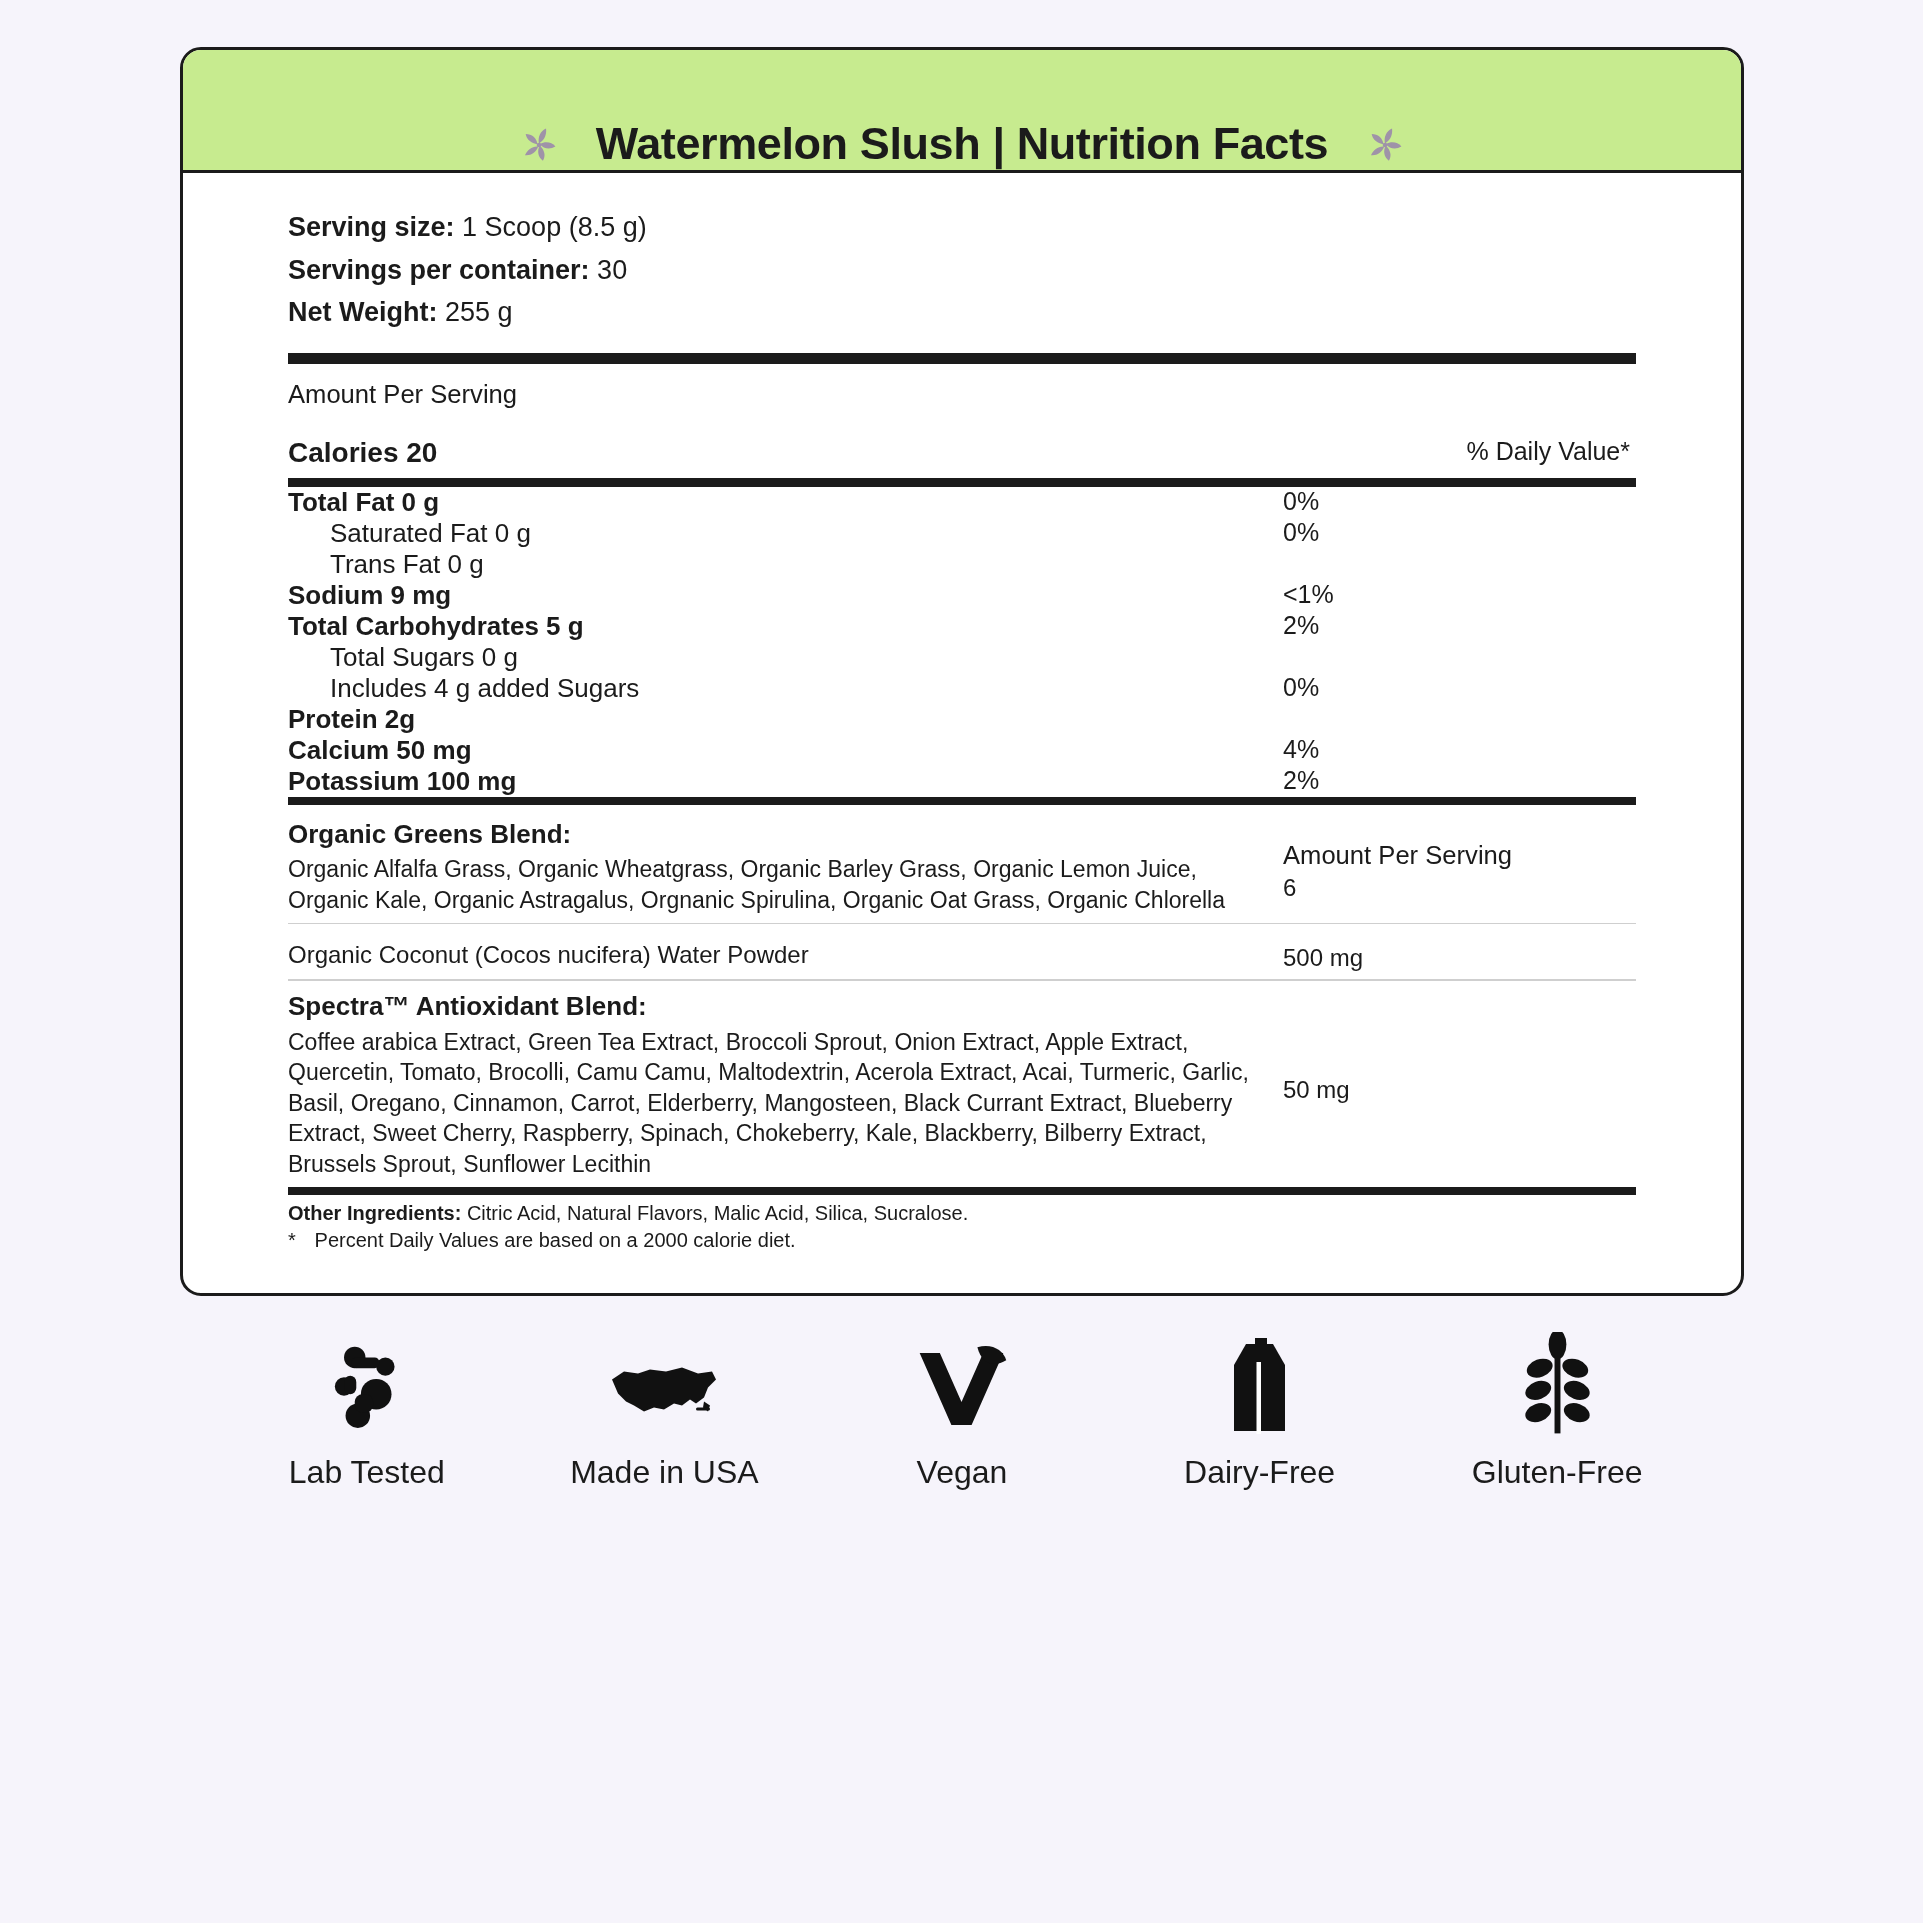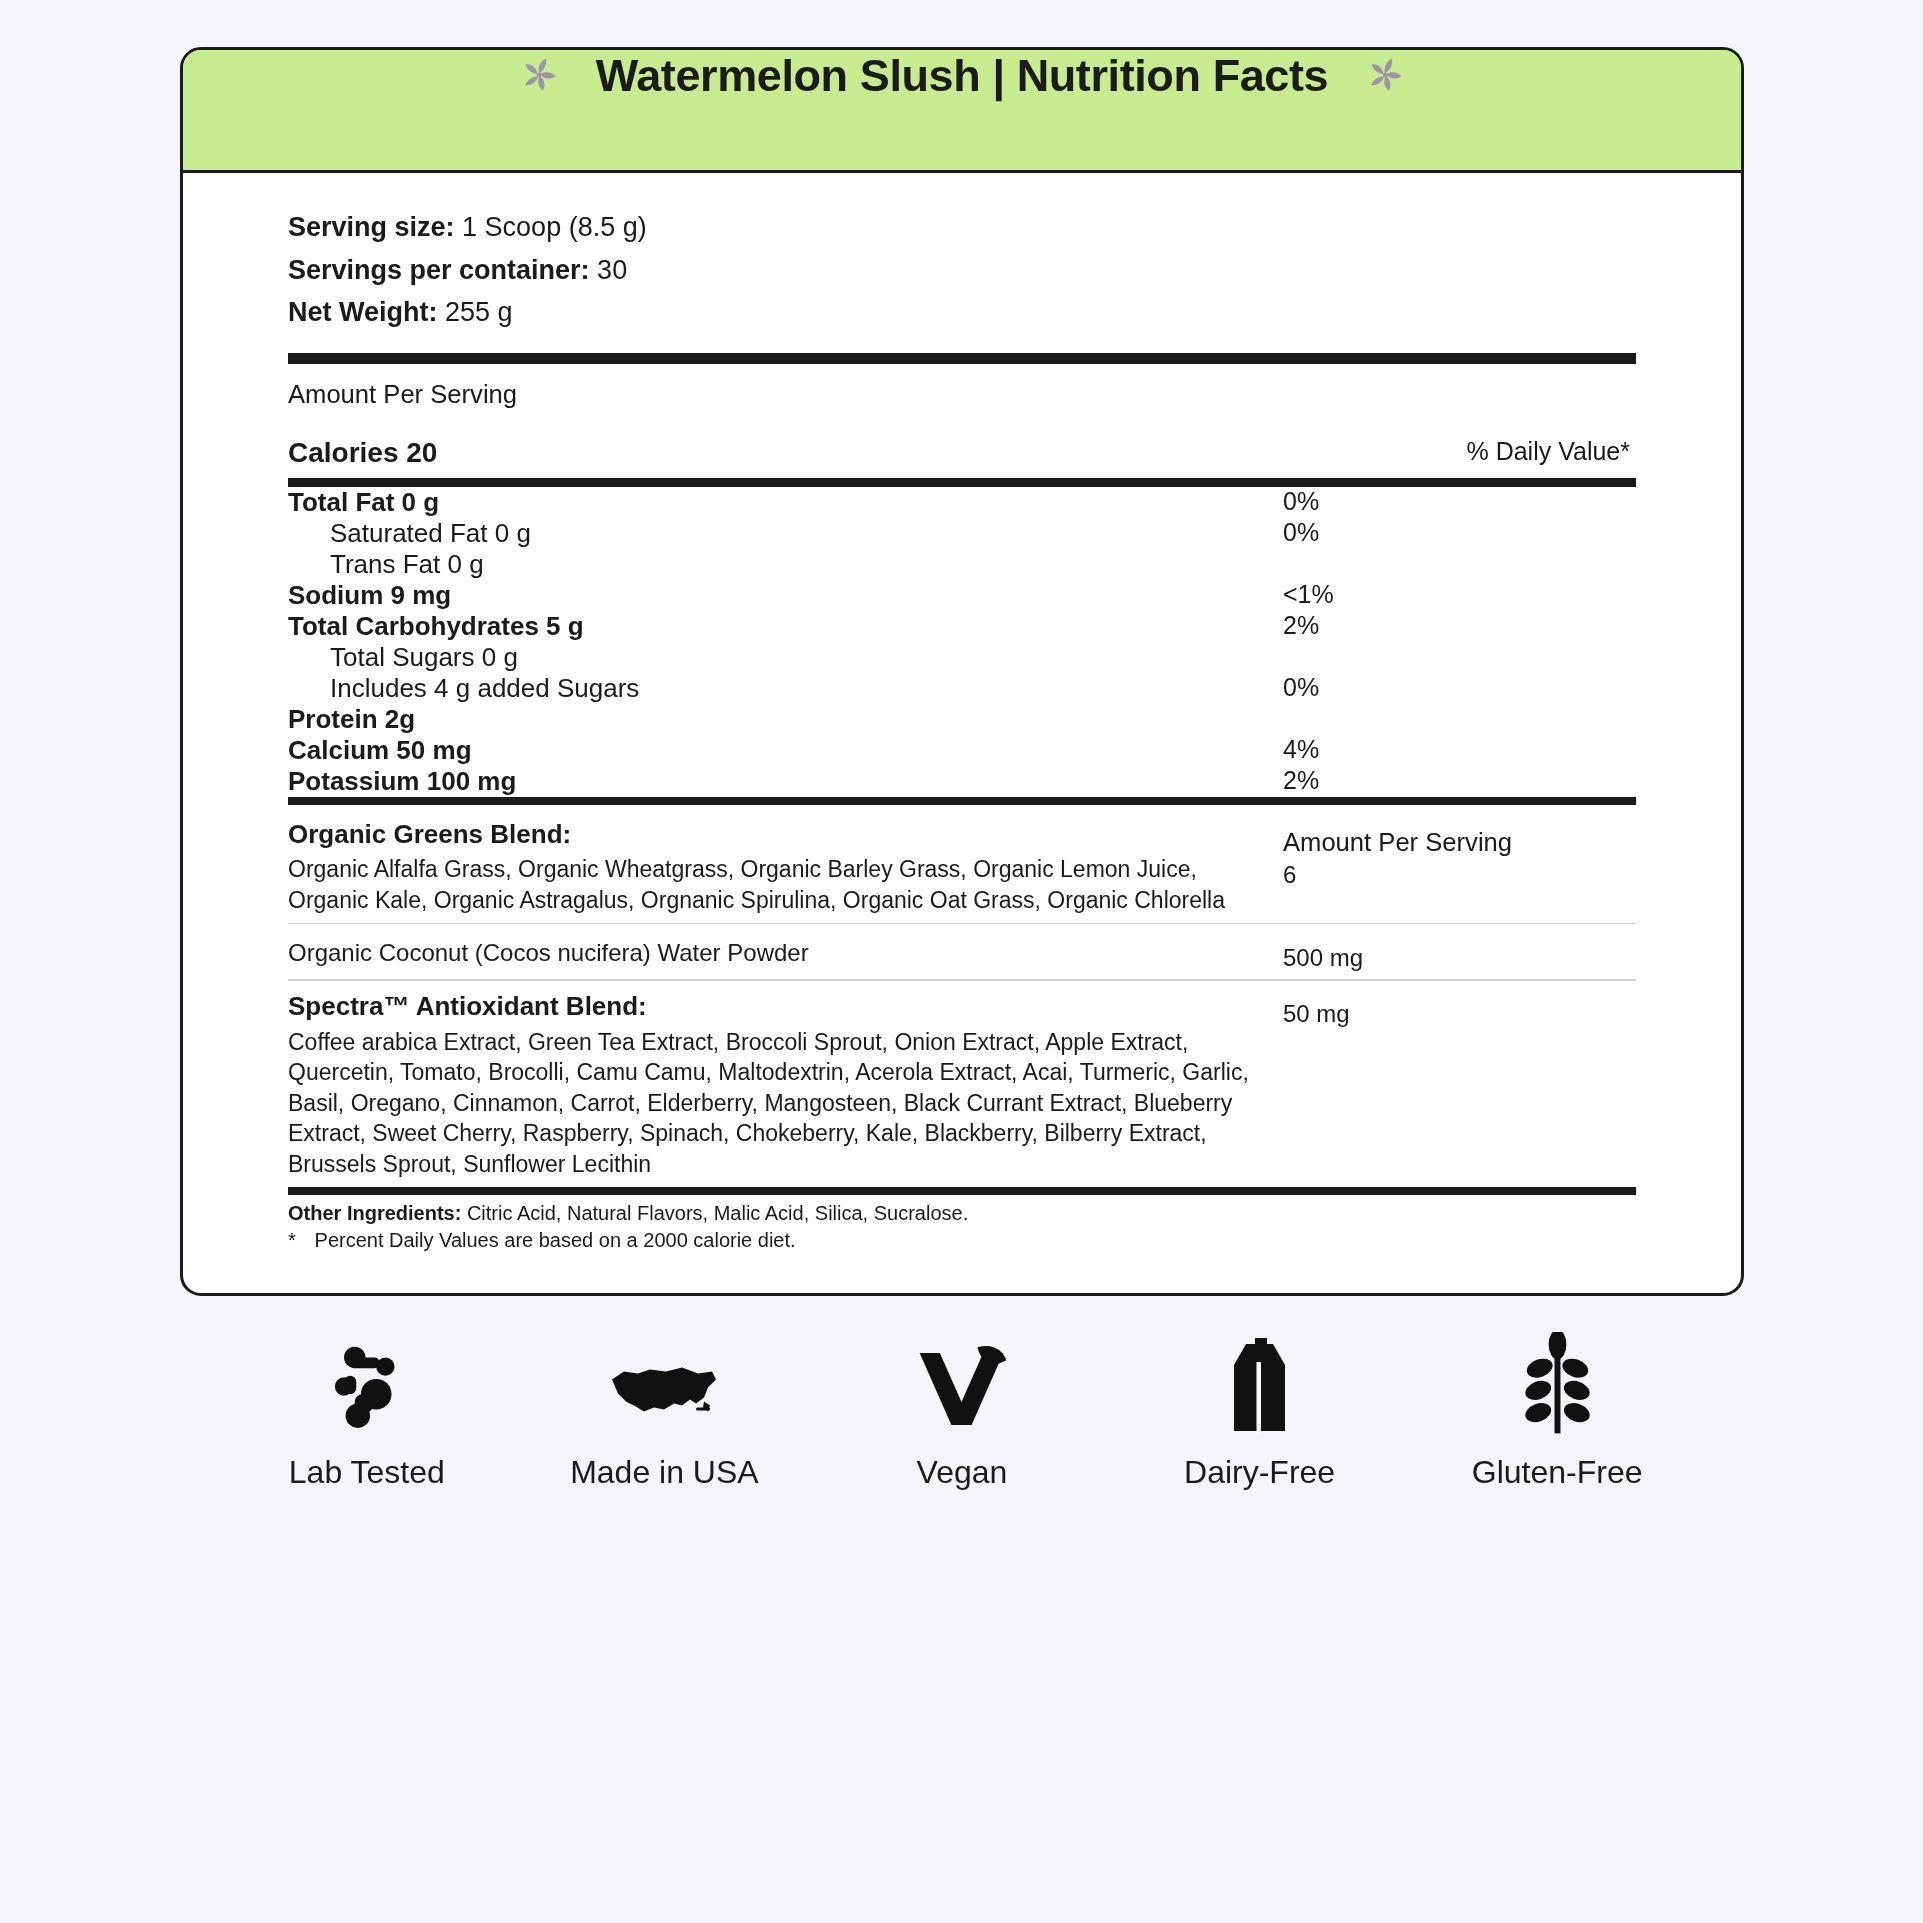--- a/index.html
+++ b/index.html
@@ -26,21 +26,21 @@
     border: 3px solid #1b1b1b;
     border-radius: 21px;
     background: #ffffff;
     overflow: hidden;
   }
   .panel-header {
     background: #c7eb8f;
     border-bottom: 3px solid #1b1b1b;
     height: 120px;
     display: flex;
-    align-items: flex-start;
+    align-items: flex-end;
     justify-content: center;
     gap: 32px;
   }
   .panel-title {
     font-size: 45px;
     font-weight: bold;
     letter-spacing: -0.4px;
     white-space: nowrap;
   }
   .flower {
@@ -113,21 +113,21 @@
   .n-dv {
     font-size: 25px;
     width: 353px;
     padding: 9.8px 0 9.8px 0;
     text-align: left;
   }
   
   .blend-wrap { margin-top: 3px; }
   .blend-row {
     display: flex;
-    align-items: flex-start;
+    align-items: center;
     padding: 10.5px 0 7.5px 0;
   }
   .blend-left { flex: 1 1 auto; padding-right: 30px; }
   .blend-right {
     width: 353px;
     flex: 0 0 353px;
     font-size: 25px;
     padding-top: 4.5px;
   }
   .blend-title {

